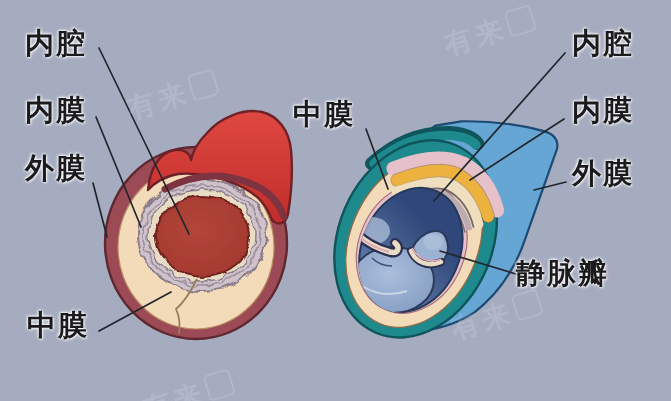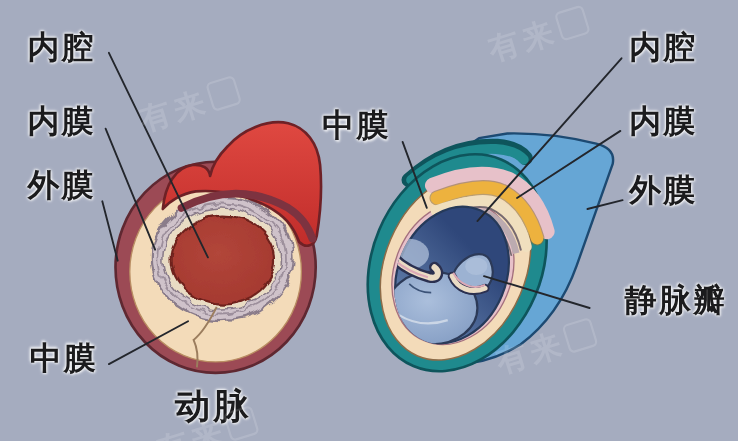--- a/index.html
+++ b/index.html
@@ -156,22 +156,21 @@
 
   <div class="lbl" style="left:25px;top:31px">内腔</div>
   <div class="lbl" style="left:25px;top:98px">内膜</div>
   <div class="lbl" style="left:25px;top:156px">外膜</div>
   <div class="lbl" style="left:27px;top:313px">中膜</div>
 
   <div class="lbl" style="left:293px;top:102px">中膜</div>
   <div class="lbl" style="left:572px;top:31px">内腔</div>
   <div class="lbl" style="left:572px;top:98px">内膜</div>
   <div class="lbl" style="left:572px;top:161px">外膜</div>
-  <div class="lbl" style="left:568px;top:261px">静脉瓣</div>
+  <div class="lbl" style="left:516px;top:261px">静脉瓣</div>
 
-  <div class="cap" style="left:159px;top:356px">动脉</div>
 
   <div class="wm" style="left:126px;top:78px"><span>有来</span><span class="wm-box"></span></div>
   <div class="wm" style="left:443px;top:14px"><span>有来</span><span class="wm-box"></span></div>
   <div class="wm" style="left:450px;top:298px"><span>有来</span><span class="wm-box"></span></div>
   <div class="wm" style="left:142px;top:378px"><span>有来</span><span class="wm-box"></span></div>
 
 </div>
 
 </body></html>

